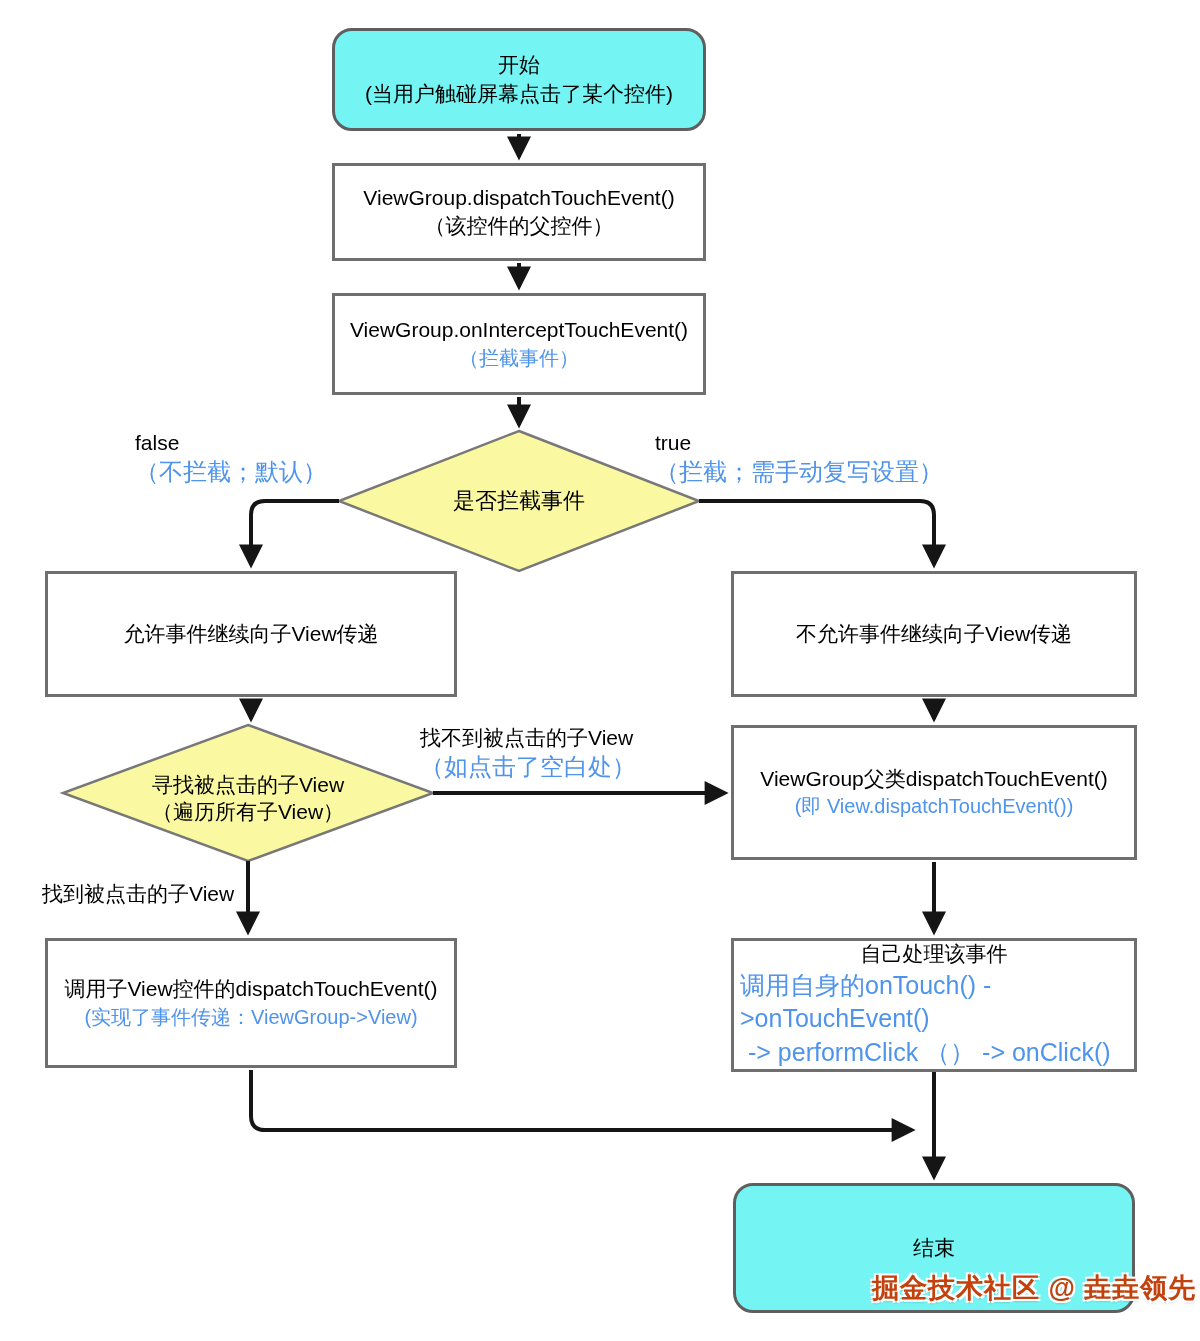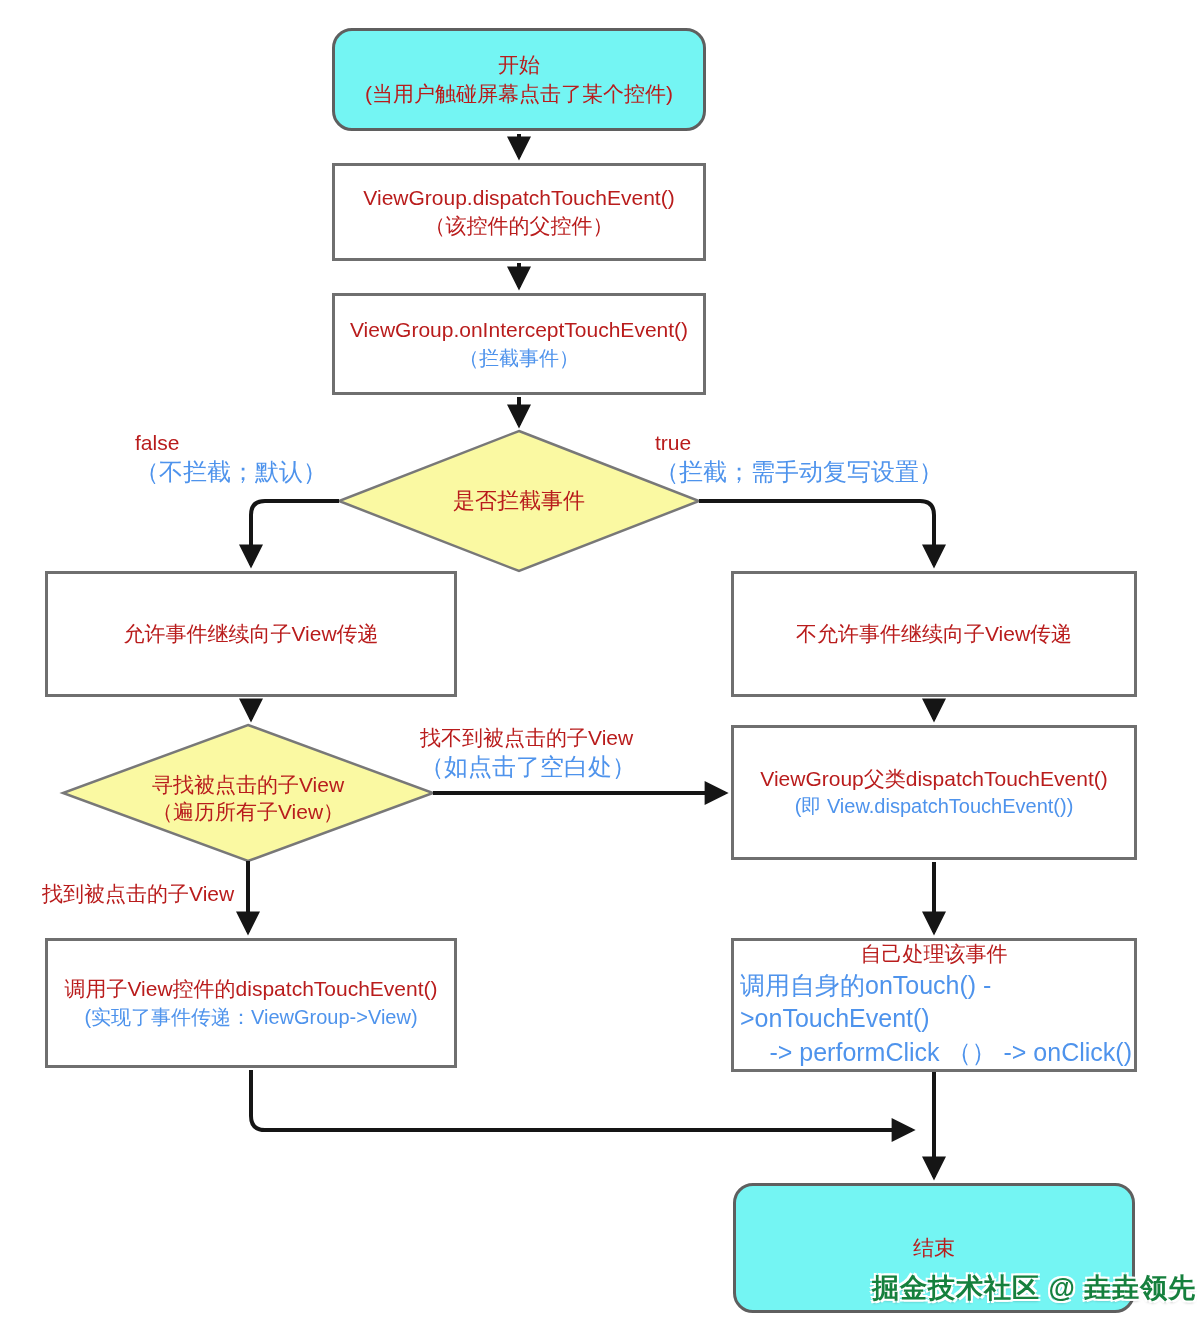--- a/index.html
+++ b/index.html
@@ -9,30 +9,30 @@
   }
   svg.connectors{position:absolute;left:0;top:0;width:1200px;height:1341px;z-index:1;}
   .node{
     position:absolute;z-index:2;display:flex;flex-direction:column;justify-content:center;
     align-items:center;text-align:center;box-sizing:border-box;line-height:1.35;
   }
   .box{background:#ffffff;border:3px solid #6f6f6f;}
   .terminal{background:#74f5f3;border:3px solid #5f5f5f;border-radius:20px;}
   .diamond-label{position:absolute;z-index:2;display:flex;flex-direction:column;justify-content:center;
     align-items:center;text-align:center;line-height:1.3;}
-  .l1{font-size:21px;color:#b91c1c;}
+  .l1{font-size:21px;color:#000000;}
   .l2{font-size:20px;}
   .blue{color:#4e93ec;}
   .edge-label{position:absolute;z-index:2;text-align:left;line-height:1.3;}
   .edge-label .l1{font-size:21px;}
   .edge-label .l2{font-size:24px;}
   .self-line{font-size:25px;width:100%;}
   .watermark{
     position:absolute;left:872px;top:1270px;z-index:3;font-size:27px;font-weight:bold;
-    color:#15803d;letter-spacing:1px;
+    color:#c2410c;letter-spacing:1px;
     text-shadow:-2px -2px 0 #fff,2px -2px 0 #fff,-2px 2px 0 #fff,2px 2px 0 #fff,0 2px 3px rgba(0,0,0,.3);
   }
 </style>
 </head>
 <body>
 
 <div class="canvas">
 
   <svg class="connectors" viewBox="0 0 1200 1341" xmlns="http://www.w3.org/2000/svg">
     <defs>
@@ -117,21 +117,21 @@
   </div>
 
   <div class="node box" style="left:45px;top:938px;width:412px;height:130px">
     <span class="l1">调用子View控件的dispatchTouchEvent()</span>
     <span class="l2 blue">(实现了事件传递：ViewGroup-&gt;View)</span>
   </div>
 
   <div class="node box" style="left:731px;top:938px;width:406px;height:134px">
     <span class="l1">自己处理该事件</span>
     <span class="self-line blue" style="text-align:left;box-sizing:border-box;padding:0 6px">调用自身的onTouch() -&gt;onTouchEvent()</span>
-    <span class="self-line blue" style="text-align:right;box-sizing:border-box;padding:0 2px">-&gt; performClick （）  -&gt; onClick()</span>
+    <span class="self-line blue" style="text-align:left;box-sizing:border-box;padding:0 14px">-&gt; performClick （）  -&gt; onClick()</span>
   </div>
 
   <div class="node terminal" style="left:733px;top:1183px;width:402px;height:130px">
     <span class="l1">结束</span>
   </div>
 
   <div class="watermark">掘金技术社区 @ 垚垚领先</div>
 
 </div>
 

